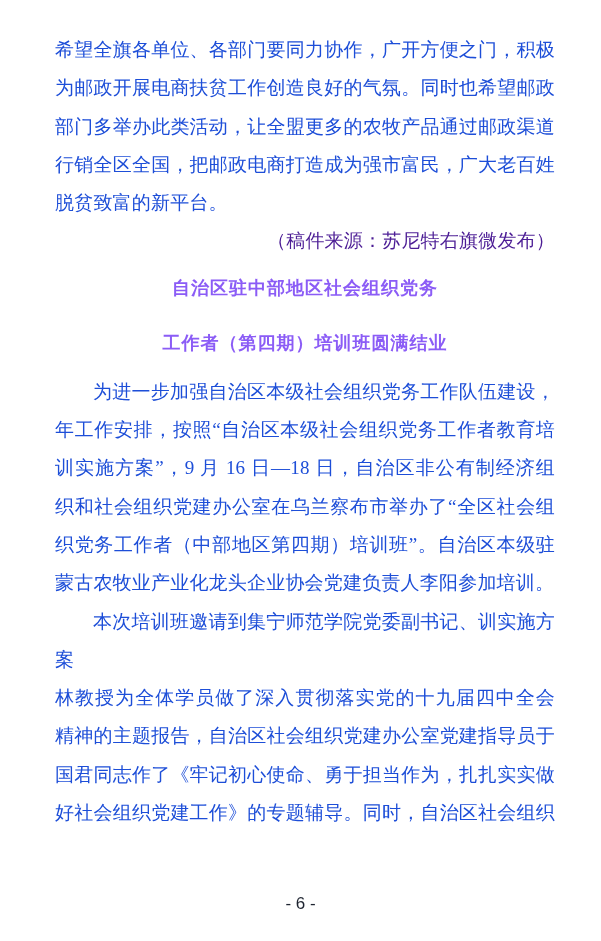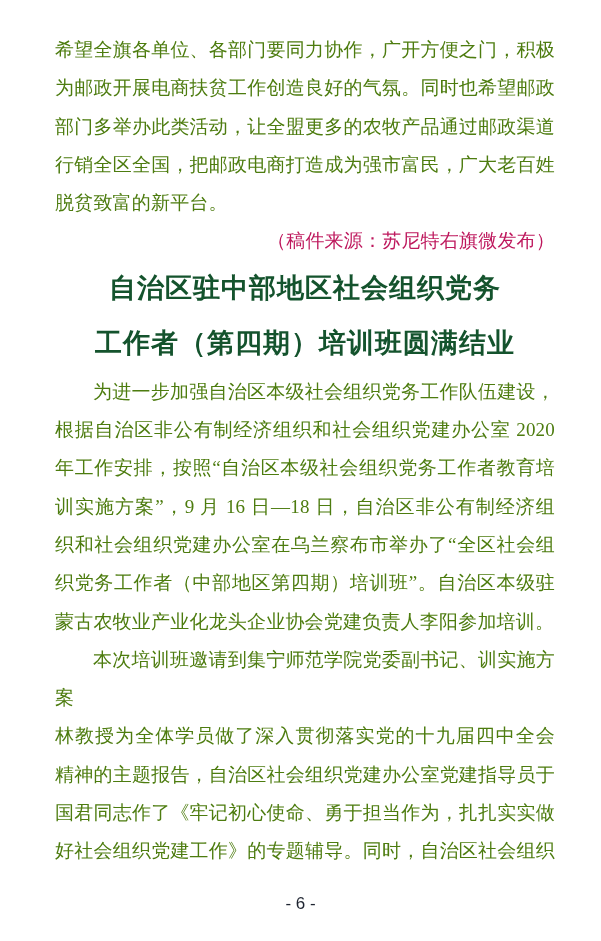--- a/index.html
+++ b/index.html
@@ -17,44 +17,44 @@
   }
   .text-area {
     position: absolute;
     left: 55px;
     top: 31px;
     width: 500px;
   }
   .line {
     font-size: 19px;
     line-height: 38.3px;
-    color: #4d7c0f;
+    color: #1d4ed8;
     text-align: justify;
     text-align-last: justify;
     letter-spacing: 0.2px;
   }
   .line.para-end {
     text-align-last: left;
   }
   .line.indent {
     text-indent: 38px;
   }
   .attribution {
     text-align: right;
     text-align-last: right;
-    color: #be185d;
+    color: #4c1d95;
   }
   .title {
     margin: 0;
   }
   .title-line {
-    font-size: 27px;
+    font-size: 18px;
     line-height: 55px;
     font-weight: bold;
-    color: #14532d;
+    color: #8b5cf6;
     text-align: left;
     text-align-last: center;
     letter-spacing: 1px;
   }
   .para.gap-top {
     margin-top: 2px;
   }
   .footer {
     position: absolute;
     top: 893px;
@@ -83,21 +83,20 @@
 
     <div class="line attribution">（稿件来源：苏尼特右旗微发布）</div>
 
     <div class="title">
       <div class="title-line">自治区驻中部地区社会组织党务</div>
       <div class="title-line">工作者（第四期）培训班圆满结业</div>
     </div>
 
     <div class="para gap-top">
       <div class="line indent">为进一步加强自治区本级社会组织党务工作队伍建设，</div>
-      <div class="line">根据自治区非公有制经济组织和社会组织党建办公室 2020</div>
       <div class="line">年工作安排，按照“自治区本级社会组织党务工作者教育培</div>
       <div class="line">训实施方案”，9 月 16 日—18 日，自治区非公有制经济组</div>
       <div class="line">织和社会组织党建办公室在乌兰察布市举办了“全区社会组</div>
       <div class="line">织党务工作者（中部地区第四期）培训班”。自治区本级驻</div>
       <div class="line para-end">蒙古农牧业产业化龙头企业协会党建负责人李阳参加培训。</div>
     </div>
 
     <div class="para">
       <div class="line indent">本次培训班邀请到集宁师范学院党委副书记、训实施方案</div>
       <div class="line">林教授为全体学员做了深入贯彻落实党的十九届四中全会</div>

